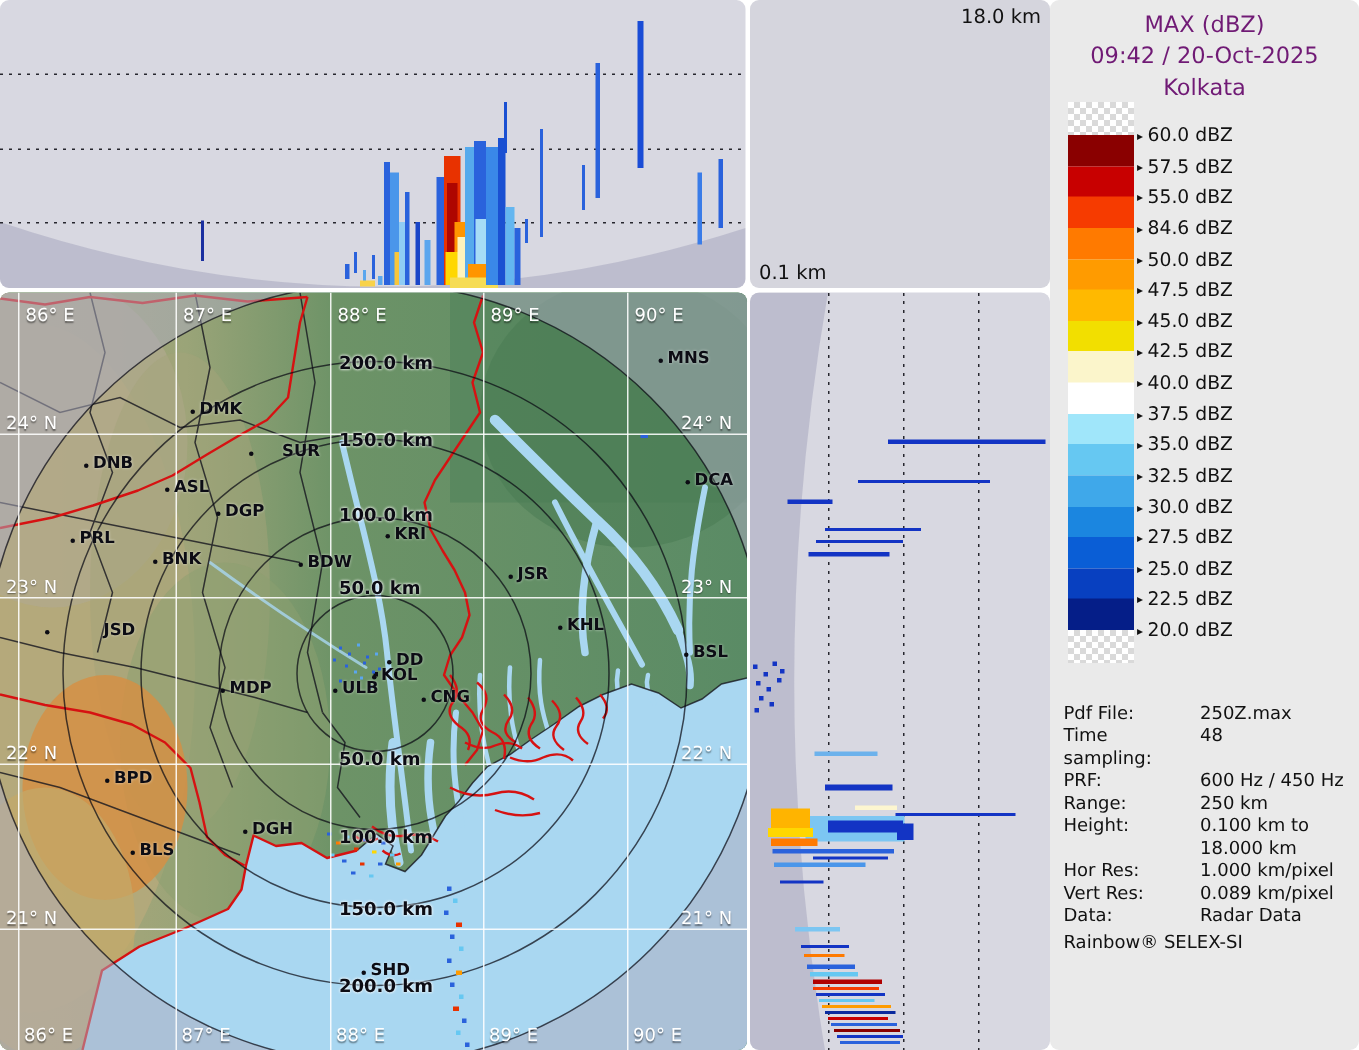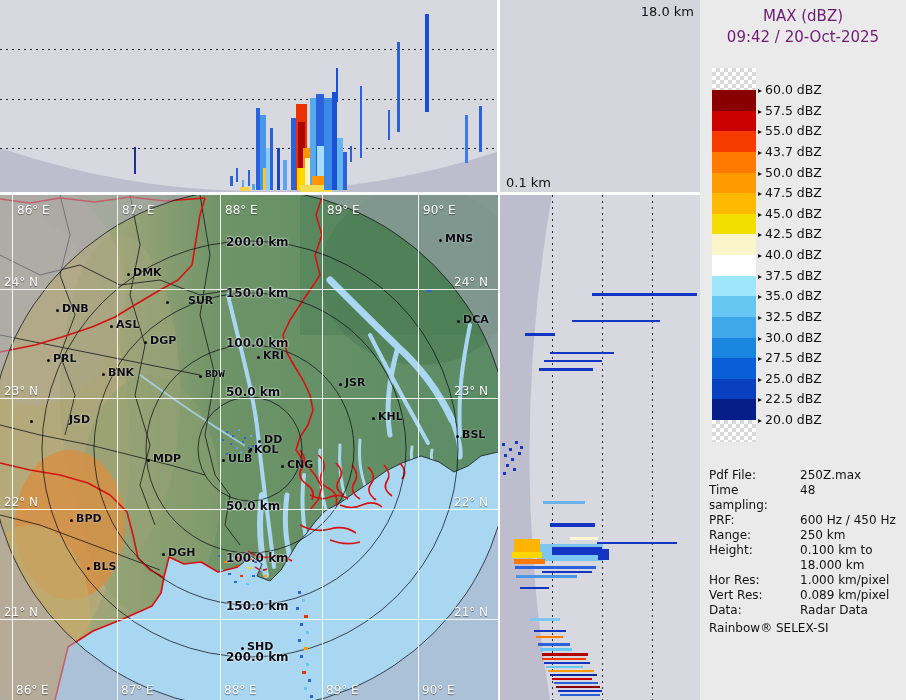--- a/index.html
+++ b/index.html
@@ -1,18 +1,18 @@
 <!DOCTYPE html>
 <html><head>
 <meta charset="utf-8">
 <style>
   html,body{margin:0;padding:0;background:#fff;}
   #app{position:relative;width:906px;height:700px;overflow:hidden;
        font-family:"DejaVu Sans","Liberation Sans",sans-serif;background:#fff;}
-  .panel{position:absolute;overflow:hidden;}
+  .panel{position:absolute;overflow:hidden;border-radius:6px;}
   #top-panel{left:0;top:0;width:497px;height:192px;background:#d8d8e1;}
   #gap-panel{left:500px;top:0;width:200px;height:192px;background:#d5d5dd;}
   #right-panel{left:500px;top:195px;width:200px;height:505px;background:#d8d8e1;}
   #map-panel{left:0;top:195px;width:498px;height:505px;background:#5f8e68;}
   #legend-panel{left:700px;top:0;width:206px;height:700px;background:#eaeaea;}
   .stipple{background-image:
       linear-gradient(45deg,rgba(255,255,255,.45) 25%,transparent 25%,transparent 75%,rgba(255,255,255,.45) 75%),
       linear-gradient(45deg,rgba(255,255,255,.45) 25%,transparent 25%,transparent 75%,rgba(255,255,255,.45) 75%);
       background-size:4px 4px;background-position:0 0,2px 2px;}
   .hgrid{position:absolute;left:0;width:100%;height:1px;
@@ -290,21 +290,21 @@
       <div class="city-label" style="left: 188px; top: 99px;">SUR</div>
       <div class="city-dot" style="left: 110px; top: 130px;"></div>
       <div class="city-label" style="left: 116px; top: 123px;">ASL</div>
       <div class="city-dot" style="left: 144px; top: 146px;"></div>
       <div class="city-label" style="left: 150px; top: 139px;">DGP</div>
       <div class="city-dot" style="left: 47px; top: 164px;"></div>
       <div class="city-label" style="left: 53px; top: 157px;">PRL</div>
       <div class="city-dot" style="left: 102px; top: 178px;"></div>
       <div class="city-label" style="left: 108px; top: 171px;">BNK</div>
       <div class="city-dot" style="left: 199px; top: 180px;"></div>
-      <div class="city-label" style="left: 205px; top: 173px; font-family: Liberation Mono, monospace;">BDW</div>
+      <div class="city-label" style="left: 205px; top: 173px;">BDW</div>
       <div class="city-dot" style="left: 257px; top: 161px;"></div>
       <div class="city-label" style="left: 263px; top: 154px;">KRI</div>
       <div class="city-dot" style="left: 339px; top: 188px;"></div>
       <div class="city-label" style="left: 345px; top: 181px;">JSR</div>
       <div class="city-dot" style="left: 372px; top: 222px;"></div>
       <div class="city-label" style="left: 378px; top: 215px;">KHL</div>
       <div class="city-dot" style="left: 30px; top: 225px;"></div>
       <div class="city-label" style="left: 36px; top: 218px; margin-left: 33px;">JSD</div>
       <div class="city-dot" style="left: 147px; top: 264px;"></div>
       <div class="city-label" style="left: 153px; top: 257px;">MDP</div>
@@ -374,20 +374,21 @@
       <div class="echo" style="left: 302px; top: 476px; width: 4px; height: 3px; background: rgb(232, 50, 0); z-index: 2;"></div>
       <div class="echo" style="left: 308px; top: 484px; width: 3px; height: 3px; background: rgb(42, 98, 220); z-index: 2;"></div>
       <div class="echo" style="left: 304px; top: 492px; width: 3px; height: 3px; background: rgb(102, 200, 242); z-index: 2;"></div>
       <div class="echo" style="left: 310px; top: 500px; width: 3px; height: 3px; background: rgb(42, 98, 220); z-index: 2;"></div>
     </div>
 
   <div id="legend-panel" class="panel">
     <div id="legend-title">
       <div>MAX (dBZ)</div>
       <div>09:42 / 20-Oct-2025</div>
+      <div>Kolkata</div>
     </div>
     <div id="legend-scale">
         <div class="legend-swatch checker" style="top: 68px; height: 22px; position: absolute;"></div>
         <div class="legend-swatch" style="top: 90px; height: 21.125px; background: rgb(138, 0, 0); position: absolute;"></div>
         <div class="legend-swatch" style="top: 110.625px; height: 21.125px; background: rgb(200, 0, 0); position: absolute;"></div>
         <div class="legend-swatch" style="top: 131.25px; height: 21.125px; background: rgb(246, 59, 0); position: absolute;"></div>
         <div class="legend-swatch" style="top: 151.875px; height: 21.125px; background: rgb(255, 122, 0); position: absolute;"></div>
         <div class="legend-swatch" style="top: 172.5px; height: 21.125px; background: rgb(255, 155, 0); position: absolute;"></div>
         <div class="legend-swatch" style="top: 193.125px; height: 21.125px; background: rgb(255, 185, 0); position: absolute;"></div>
         <div class="legend-swatch" style="top: 213.75px; height: 21.125px; background: rgb(242, 223, 0); position: absolute;"></div>
@@ -397,21 +398,21 @@
         <div class="legend-swatch" style="top: 296.25px; height: 21.125px; background: rgb(102, 200, 242); position: absolute;"></div>
         <div class="legend-swatch" style="top: 316.875px; height: 21.125px; background: rgb(63, 168, 234); position: absolute;"></div>
         <div class="legend-swatch" style="top: 337.5px; height: 21.125px; background: rgb(27, 134, 224); position: absolute;"></div>
         <div class="legend-swatch" style="top: 358.125px; height: 21.125px; background: rgb(10, 94, 214); position: absolute;"></div>
         <div class="legend-swatch" style="top: 378.75px; height: 21.125px; background: rgb(8, 64, 192); position: absolute;"></div>
         <div class="legend-swatch" style="top: 399.375px; height: 21.125px; background: rgb(5, 30, 136); position: absolute;"></div>
         <div class="legend-swatch checker" style="top: 420px; height: 22px; position: absolute;"></div>
         <div class="legend-label" style="top: 83px;"><span class="arr">▸</span><span>60.0 dBZ</span></div>
         <div class="legend-label" style="top: 103.625px;"><span class="arr">▸</span><span>57.5 dBZ</span></div>
         <div class="legend-label" style="top: 124.25px;"><span class="arr">▸</span><span>55.0 dBZ</span></div>
-        <div class="legend-label" style="top: 144.875px;"><span class="arr">▸</span><span>43.7 dBZ</span></div>
+        <div class="legend-label" style="top: 144.875px;"><span class="arr">▸</span><span>84.6 dBZ</span></div>
         <div class="legend-label" style="top: 165.5px;"><span class="arr">▸</span><span>50.0 dBZ</span></div>
         <div class="legend-label" style="top: 186.125px;"><span class="arr">▸</span><span>47.5 dBZ</span></div>
         <div class="legend-label" style="top: 206.75px;"><span class="arr">▸</span><span>45.0 dBZ</span></div>
         <div class="legend-label" style="top: 227.375px;"><span class="arr">▸</span><span>42.5 dBZ</span></div>
         <div class="legend-label" style="top: 248px;"><span class="arr">▸</span><span>40.0 dBZ</span></div>
         <div class="legend-label" style="top: 268.625px;"><span class="arr">▸</span><span>37.5 dBZ</span></div>
         <div class="legend-label" style="top: 289.25px;"><span class="arr">▸</span><span>35.0 dBZ</span></div>
         <div class="legend-label" style="top: 309.875px;"><span class="arr">▸</span><span>32.5 dBZ</span></div>
         <div class="legend-label" style="top: 330.5px;"><span class="arr">▸</span><span>30.0 dBZ</span></div>
         <div class="legend-label" style="top: 351.125px;"><span class="arr">▸</span><span>27.5 dBZ</span></div>

